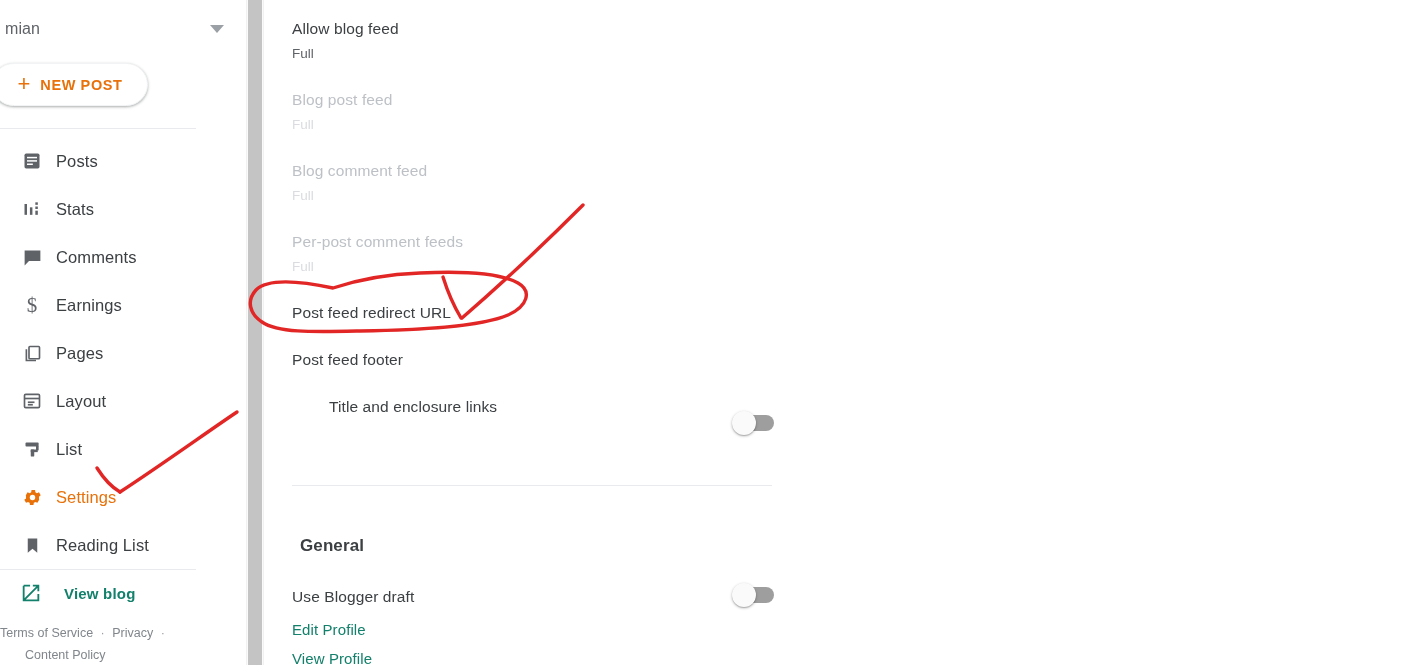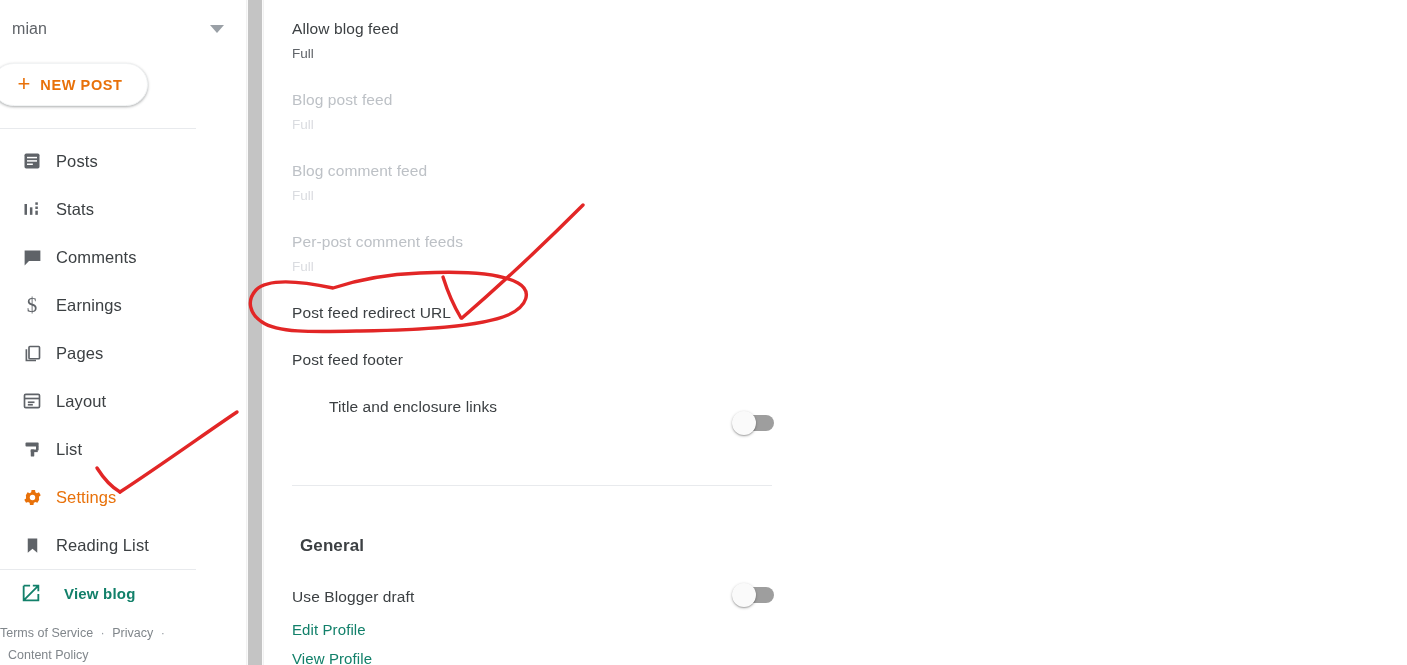--- a/index.html
+++ b/index.html
@@ -21,21 +21,21 @@
   }
   #blog-selector {
     position: absolute; left: 0; top: 9px;
     width: 236px; height: 40px;
     display: flex; align-items: center;
     cursor: pointer;
   }
   #blog-selector .blog-name {
     font-size: 16px; color: #5f6368;
     letter-spacing: .1px;
-    margin-left: 12px;
+    margin-left: 5px;
   }
   #blog-selector .caret {
     position: absolute; right: 12px; top: 16px;
     width: 0; height: 0;
     border-left: 7px solid transparent;
     border-right: 7px solid transparent;
     border-top: 8px solid #9aa0a6;
   }
 
   #new-post-btn {
@@ -95,21 +95,21 @@
     font-size: 15px; color: #12806a; font-weight: bold; letter-spacing: .2px;
   }
 
   #legal {
     position: absolute; left: 0; top: 622px;
     width: 240px;
     font-size: 12.5px; color: #80868b; line-height: 22px;
   }
   #legal .legal-link { cursor: pointer; }
   #legal .dot { margin: 0 4px; color: #9aa0a6; }
-  #legal .row2 { margin-left: 8px; display: block; }
+  #legal .row2 { margin-left: 25px; display: block; }
 
   
   #scroll-track {
     position: absolute; left: 246px; top: 0;
     width: 18px; height: 665px;
     background: #fafafa;
     border-left: 1px solid #f1f1f1;
     border-right: 1px solid #f1f1f1;
   }
   #scroll-thumb {

